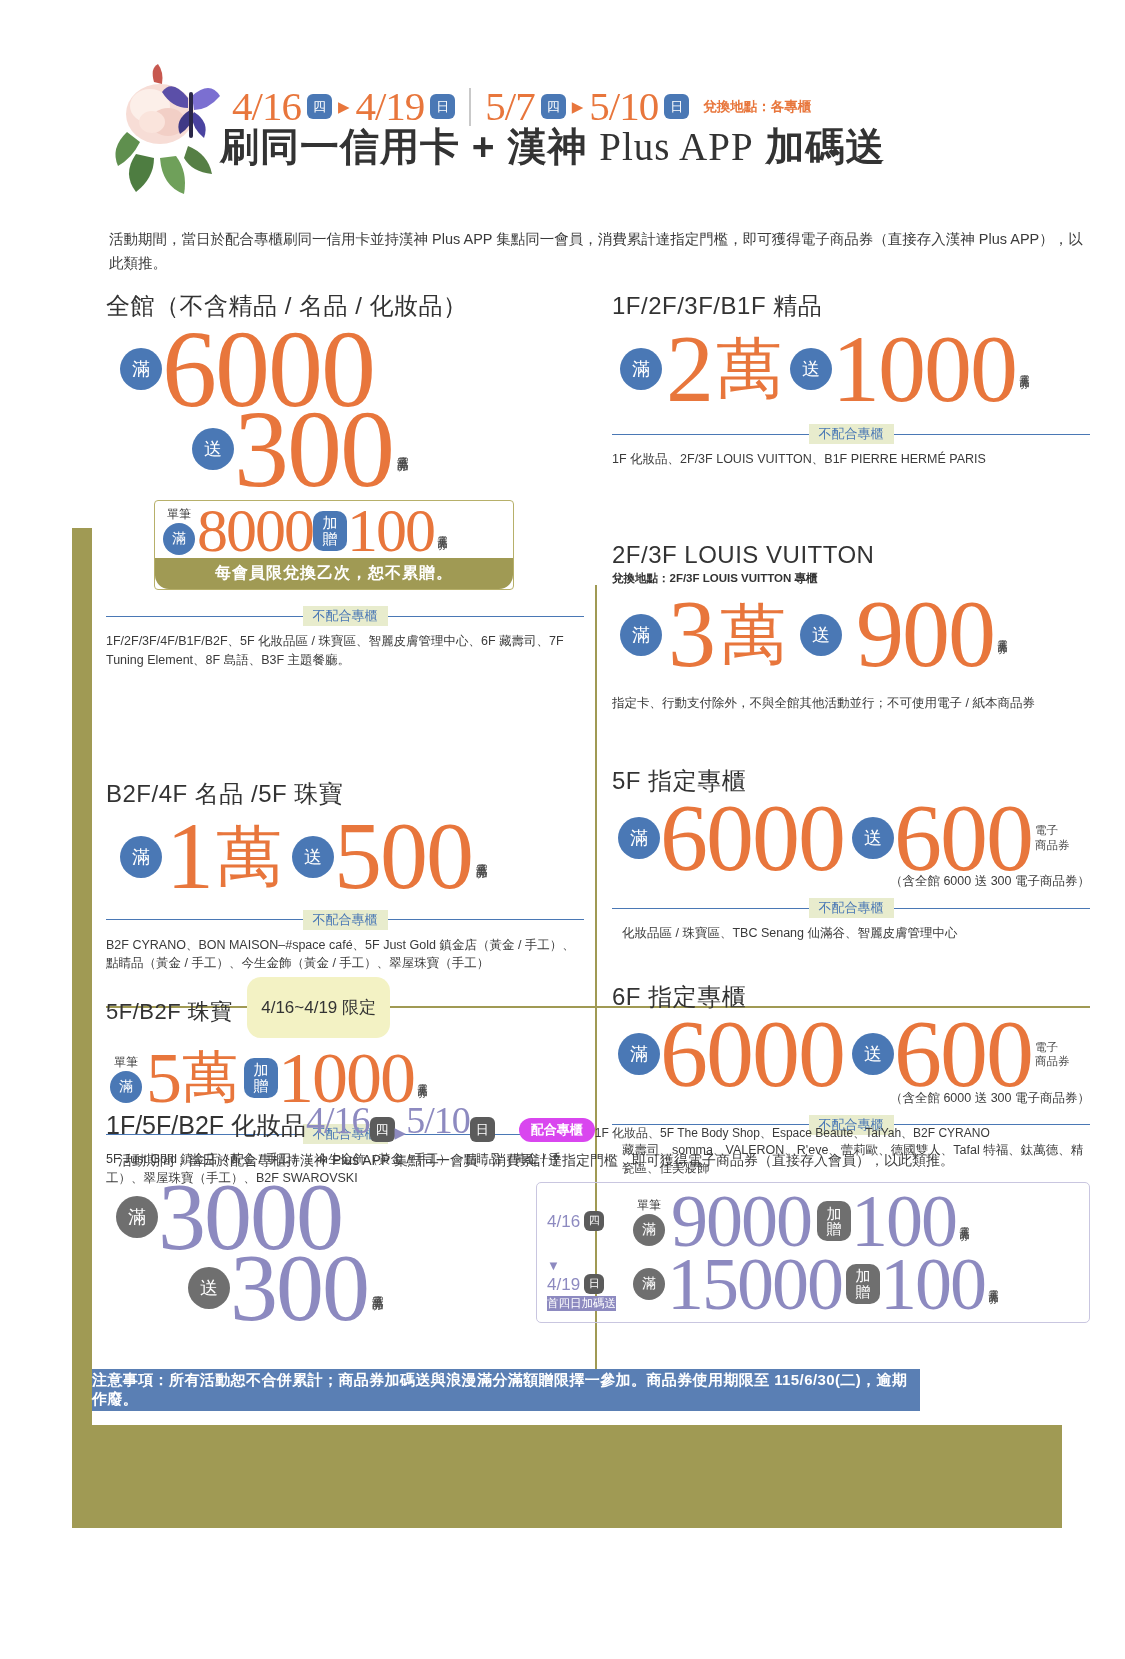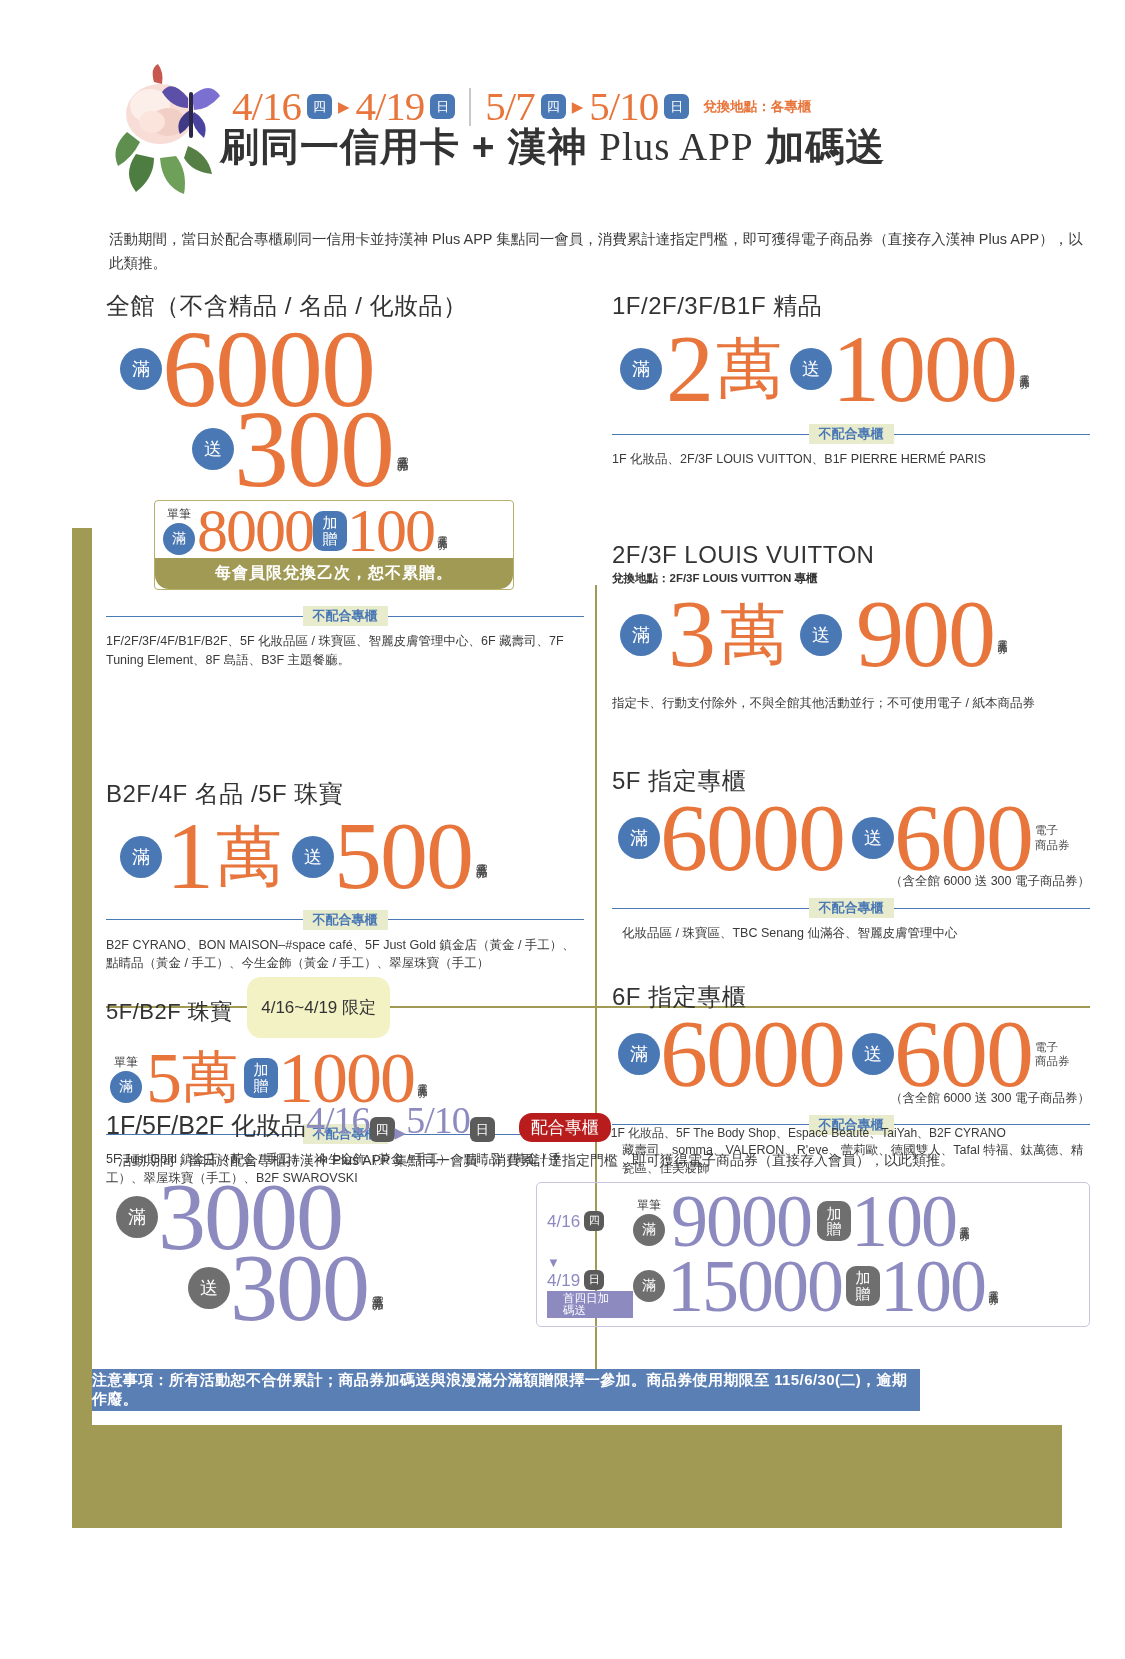--- a/index.html
+++ b/index.html
@@ -82,21 +82,21 @@
   .vert{
     writing-mode:vertical-rl; text-orientation:upright;
     font-size:11.5px; color:#4a4a4a; letter-spacing:1px; line-height:1.1; margin-left:3px;
   }
   .vert.tiny{ font-size:10px; }
 
   
   .divlabel{ display:flex; align-items:center; gap:0; margin:8px 0 6px; }
   .divlabel .ln{ flex:1; height:1px; background:#4a78b5; }
   .divlabel .lb{
-    background:#e8eccd; color:#4a78b5; font-size:13px; font-weight:bold;
+    background:#e8eccd; color:#4a78b5; font-size:13px; font-weight:normal;
     padding:1px 10px; white-space:nowrap;
   }
   .excl{ font-size:13.5px; line-height:1.5; color:#3a3a3a; }
   .excl.sm{ font-size:12.5px; }
 
   
   .promobox{
     border:1px solid #b7b06a; border-radius:4px; overflow:hidden;
     margin:6px 0 0 48px; width:360px; background:#fff;
   }
@@ -114,35 +114,35 @@
     padding:19px 14px; display:inline-block; margin-left:10px; vertical-align:6px;
   }
   .inclnote{ font-size:12.5px; color:#3a3a3a; text-align:right; margin-top:-4px; }
 
   
   .cosm{ position:absolute; left:14px; top:1098px; width:984px; }
   .cosm-head{ display:flex; align-items:flex-end; }
   .cosm-head .t{ font-size:25px; color:#333; }
   .pdate{ font-family:"Liberation Serif","DejaVu Serif",serif; font-size:38px; color:#8d8ac0; letter-spacing:-1px; }
   .dow.gray{ background:#5b5b5b; }
-  .tagp{ background:#b91c1c; color:#fff; font-size:17px; font-weight:normal; border-radius:13px; padding:3px 12px; }
+  .tagp{ background:#d946ef; color:#fff; font-size:13px; font-weight:bold; border-radius:13px; padding:3px 12px; }
   .cosm-shops{ font-size:12px; line-height:1.45; color:#3a3a3a; }
   .cosm-intro{ font-size:14px; margin:10px 0 0 12px; color:#3a3a3a; }
 
   .purple{ color:#8d8ac0; font-family:"Liberation Serif","DejaVu Serif",serif; line-height:.82; letter-spacing:-2px; }
   .badge.p{ background:#6f6f6f; }
   .cosm-body{ display:flex; align-items:flex-start; margin-top:8px; }
   .cosm-left{ width:430px; }
   .cosm-right{
     flex:1; border:1px solid #c9c6e0; border-radius:5px; padding:8px 10px; margin-top:4px;
   }
   .cr-row{ display:flex; align-items:center; }
   .datecell{ width:86px; font-size:15px; color:#8d8ac0; text-align:left; line-height:1.1; }
   .datecell .d{ font-size:17px; }
-  .firstfour{ background:#8d8ac0; color:#fff; font-size:11.5px; padding:1px 16px; display:inline-block; }
+  .firstfour{ background:#8d8ac0; color:#fff; font-size:11.5px; padding:1px 0; display:inline-block; }
 
   
   .footer{
     position:absolute; left:92px; top:1369px; width:828px; height:42px;
     background:#5a7fb4; display:flex; align-items:center; justify-content:center; z-index:2;
   }
   .footer span{ color:#fff; font-size:15px; font-weight:bold; letter-spacing:.4px; }
 </style>
 </head>
 <body>

